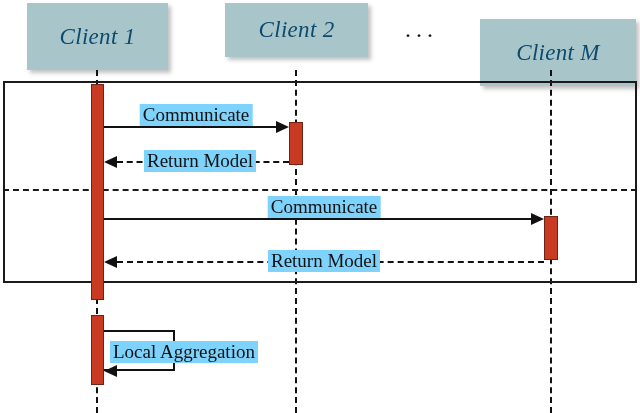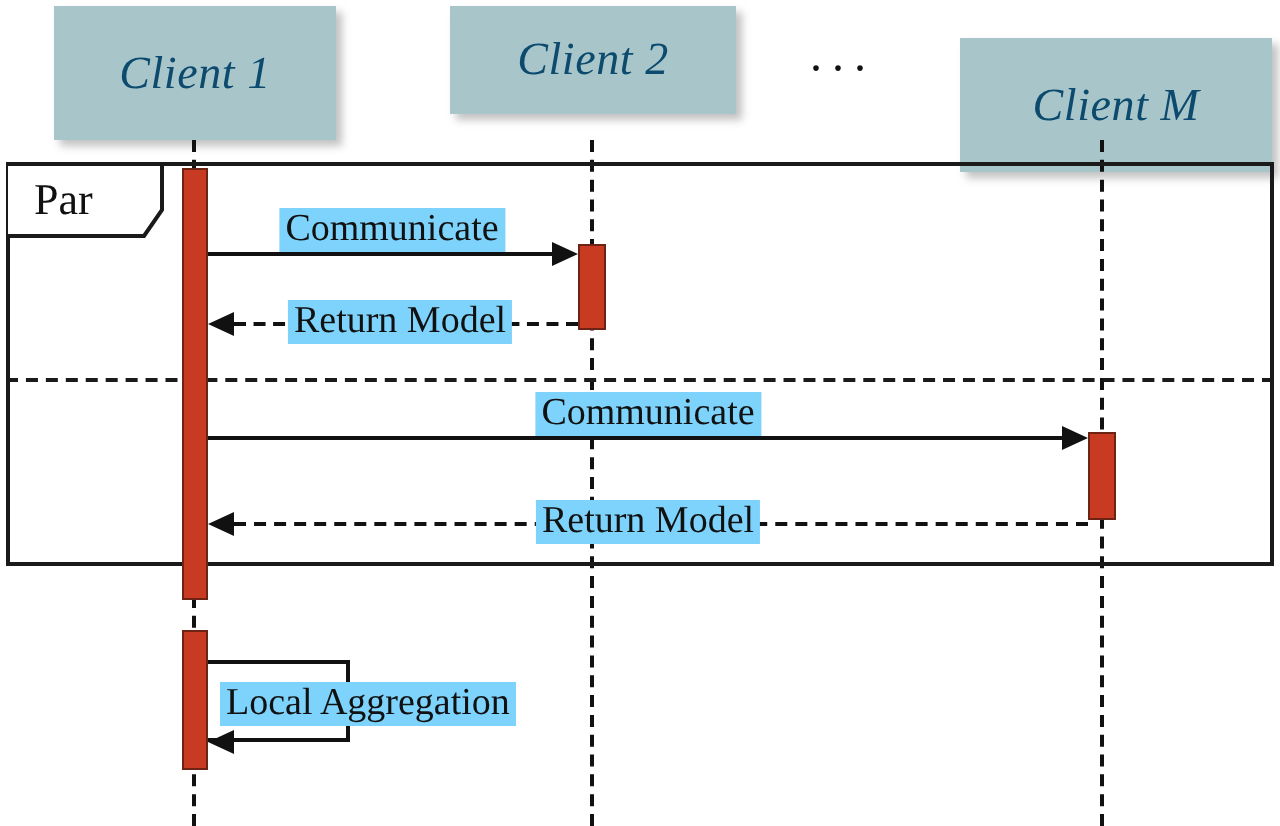--- a/index.html
+++ b/index.html
@@ -144,26 +144,20 @@
 
   <div class="ellipsis" style="left:404px; top:22px;">···</div>
 
   <div class="lifeline" style="left:96px; top:70px; height:343px;"></div>
   <div class="lifeline" style="left:295px; top:70px; height:343px;"></div>
   <div class="lifeline" style="left:550px; top:70px; height:343px;"></div>
 
   <div class="frame" style="left:3px; top:81px; width:634px; height:202px;"></div>
   <div class="frame-divider" style="left:3px; top:189px; width:634px;"></div>
 
-  <div class="frame-tab" style="left:3px; top:81px; width:82px; height:40px;">
-    <svg width="82" height="40" viewBox="0 0 82 40">
-      <path d="M 0,1 L 78,1 L 78,24 L 69,37 L 0,37 Z" fill="#ffffff" stroke="#1a1a1a" stroke-width="2"></path>
-    </svg>
-    <span class="tab-label">Par</span>
-  </div>
 
   <div class="activation" style="left:91px; top:84px; width:13px; height:216px;"></div>
   <div class="activation" style="left:289px; top:122px; width:14px; height:43px;"></div>
   <div class="activation" style="left:544px; top:216px; width:14px; height:44px;"></div>
   <div class="activation" style="left:91px; top:315px; width:13px; height:70px;"></div>
 
   <div class="msg-line msg-solid" style="left:104px; top:126px; width:172px;"></div>
   <div class="arrowhead arrow-right" style="left:276px; top:121px;"></div>
   <div class="msg-label centered" style="left:196px; top:104px;">Communicate</div>
 

